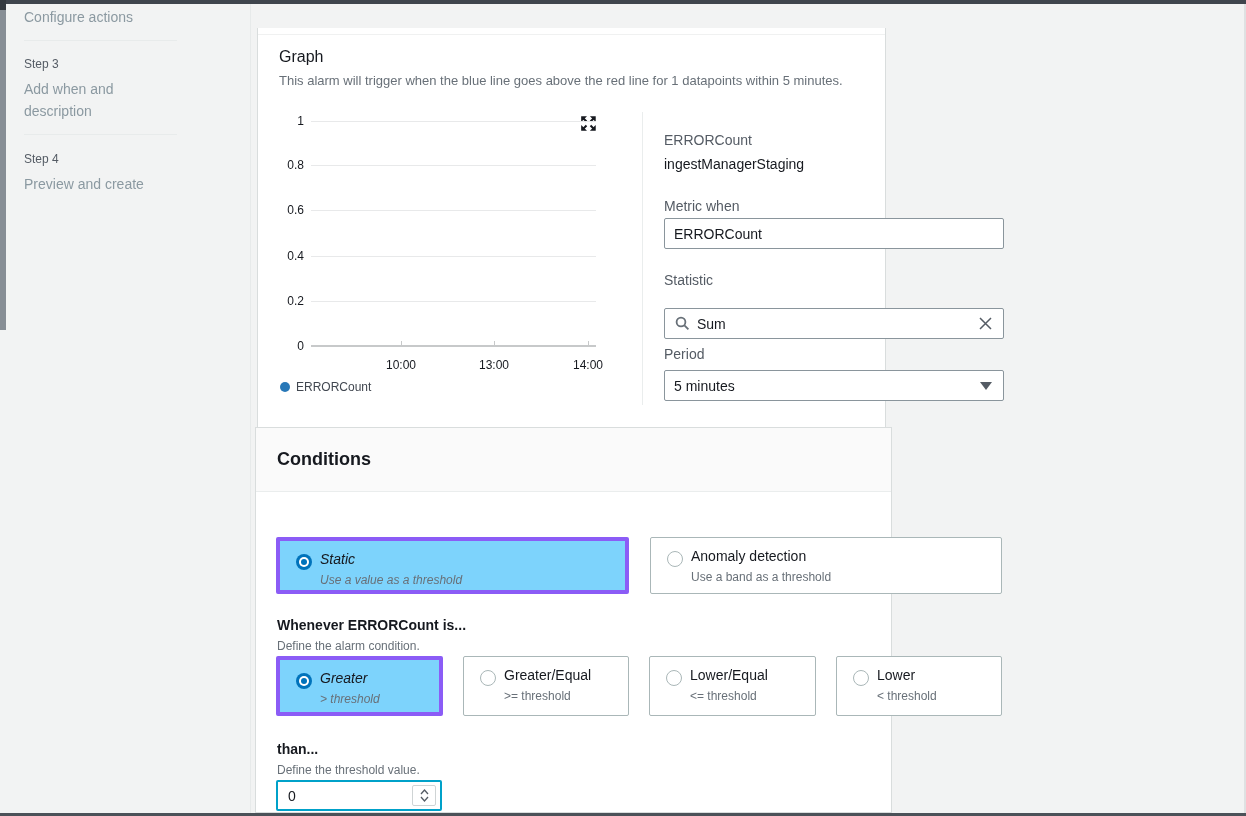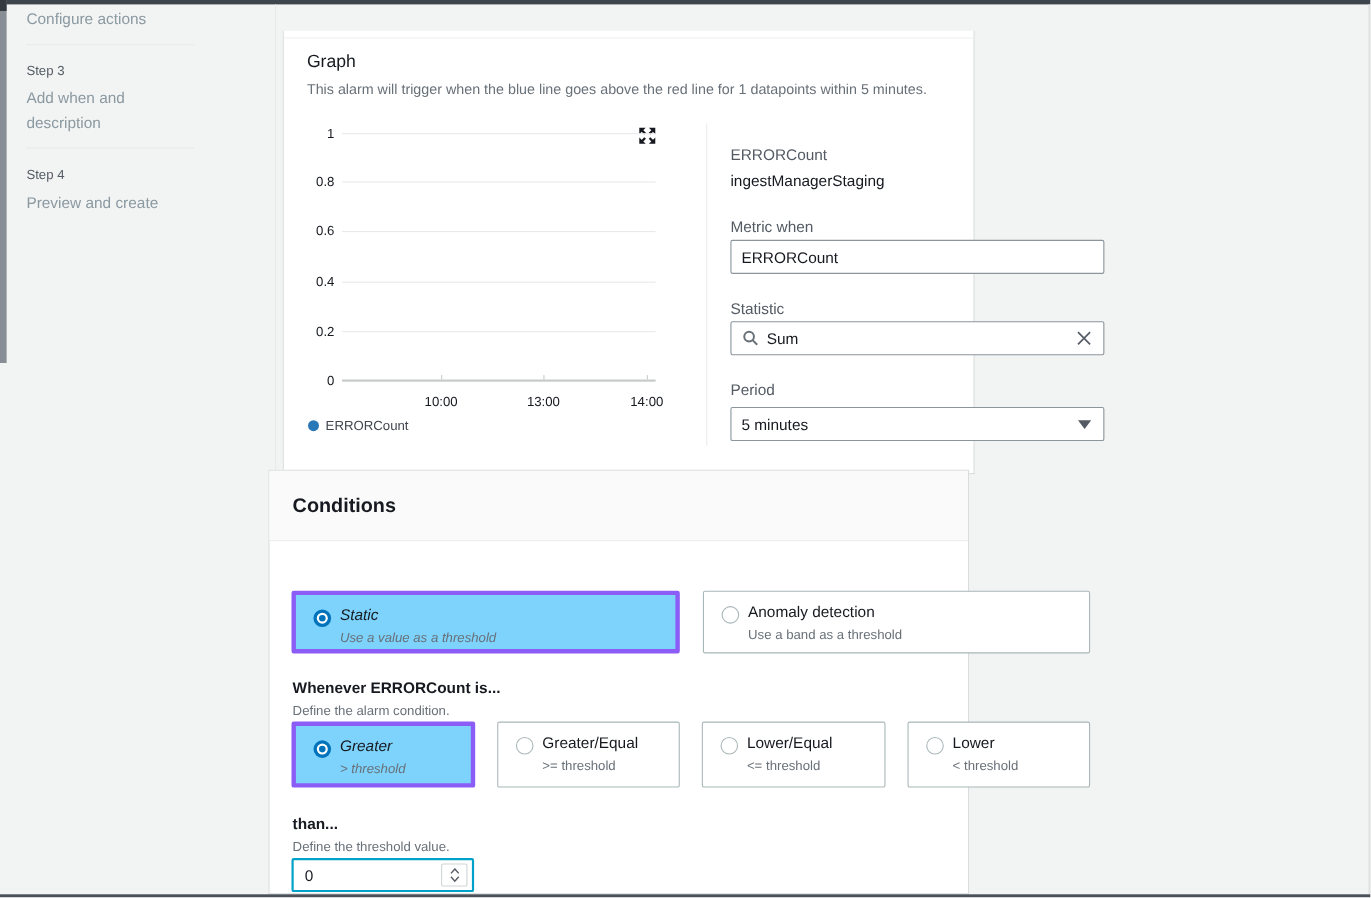--- a/index.html
+++ b/index.html
@@ -20,21 +20,21 @@
   
   .sb-link { left:24px; width:160px; font-size:14px; line-height:22px; color:#8b99a1; cursor:pointer; }
   .sb-step { left:24px; font-size:12px; color:#545b64; }
   .sb-div  { left:24px; width:153px; height:1px; background:#e8ebeb; }
   .sb-sep  { left:250px; top:4px; width:1px; height:809px; background:#e7eaea; }
 
   
   .card { background:#fff; border:1px solid #d9dddd; }
   .graph-card { left:257px; top:4px; width:629px; height:403px; border-top:none;margin-top:24px; }
   .card-topline { left:0; top:6px; width:100%; height:1px; background:#f0f1f1; }
-  .cond-card  { left:244px; top:427px; width:637px; height:386px;padding-left:36px; }
+  .cond-card  { left:255px; top:427px; width:637px; height:386px;padding-left:36px; }
   .cond-head  { left:0; top:0; width:100%; height:64px; background:#fafafa; border-bottom:1px solid #eaeded; }
   .cond-title { left:21px; top:21px; font-size:18px; font-weight:bold; color:#16191f; }
 
   .h-graph { left:21px; top:20px; font-size:16px; color:#16191f; }
   .p-desc  { left:21px; top:45px; font-size:13px; color:#687078; }
 
   
   .ytick { width:32px; left:14px; text-align:right; font-size:12px; color:#16191f; line-height:16px; }
   .gridline { left:53px; width:285px; height:1px; background:#e8e9ea; }
   .axisline { left:53px; width:285px; height:2px; background:#c7c9ca; }
@@ -155,21 +155,21 @@
     <div>
       <div class="abs fld-label" style="top:104px;">ERRORCount</div>
       <div class="abs fld-value" style="top:128px;">ingestManagerStaging</div>
 
       <div class="abs fld-label" style="top:170px;">Metric when</div>
       <div class="abs fld-box" style="top:190px;">
         <input type="text" value="ERRORCount" style="">
       </div>
 
       <div class="abs fld-label" style="top:244px;">Statistic</div>
-      <div class="abs fld-box" style="top:264px;">
+      <div class="abs fld-box" style="top:280px;">
         <span class="icon-pad-l">
           <svg width="15" height="15" viewBox="0 0 15 15">
               <circle cx="6" cy="6" r="4.4" fill="none" stroke="#687078" stroke-width="1.8"></circle>
               <line x1="9.4" y1="9.4" x2="13.4" y2="13.4" stroke="#687078" stroke-width="1.8"></line>
             </svg>
         </span>
         <span class="statistic-text">Sum</span>
         <span class="icon-pad-r">
           <svg width="15" height="15" viewBox="0 0 15 15">
               <path d="M2 2l11 11M13 2L2 13" stroke="#545b64" stroke-width="1.5" fill="none"></path>

